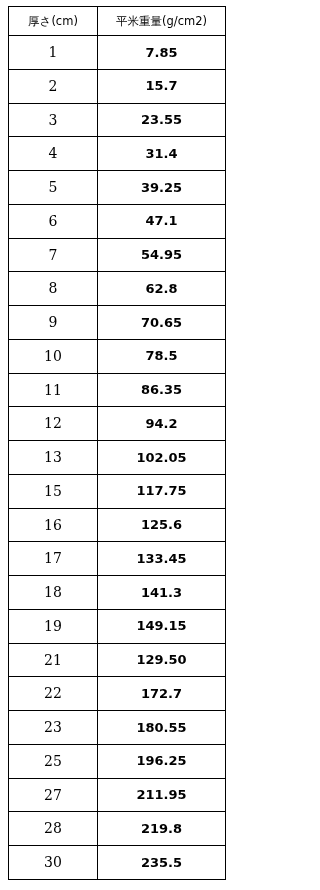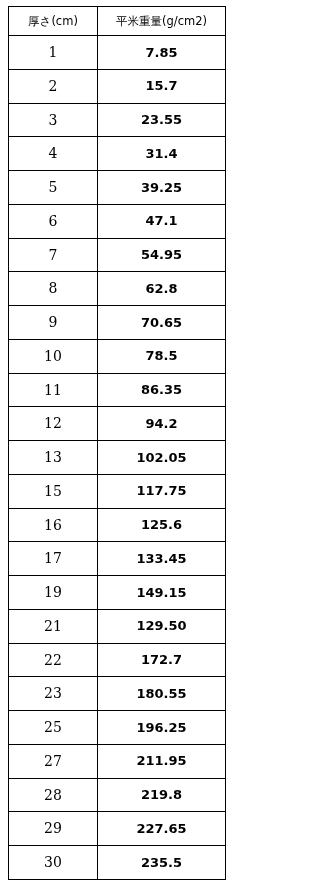--- a/index.html
+++ b/index.html
@@ -140,20 +140,24 @@
         </tr>
         <tr>
           <td class="cell-thickness">16</td>
           <td class="cell-weight">125.6</td>
         </tr>
         <tr>
           <td class="cell-thickness">17</td>
           <td class="cell-weight">133.45</td>
         </tr>
         <tr>
+          <td class="cell-thickness">18</td>
+          <td class="cell-weight">141.3</td>
+        </tr>
+        <tr>
           <td class="cell-thickness">19</td>
           <td class="cell-weight">149.15</td>
         </tr>
         <tr>
           <td class="cell-thickness">21</td>
           <td class="cell-weight">129.50</td>
         </tr>
         <tr>
           <td class="cell-thickness">22</td>
           <td class="cell-weight">172.7</td>
@@ -168,22 +172,18 @@
         </tr>
         <tr>
           <td class="cell-thickness">27</td>
           <td class="cell-weight">211.95</td>
         </tr>
         <tr>
           <td class="cell-thickness">28</td>
           <td class="cell-weight">219.8</td>
         </tr>
         <tr>
-          <td class="cell-thickness">29</td>
-          <td class="cell-weight">227.65</td>
-        </tr>
-        <tr>
           <td class="cell-thickness">30</td>
           <td class="cell-weight">235.5</td>
         </tr>
       </tbody>
   </table>
 </div>
 
 </body></html>

